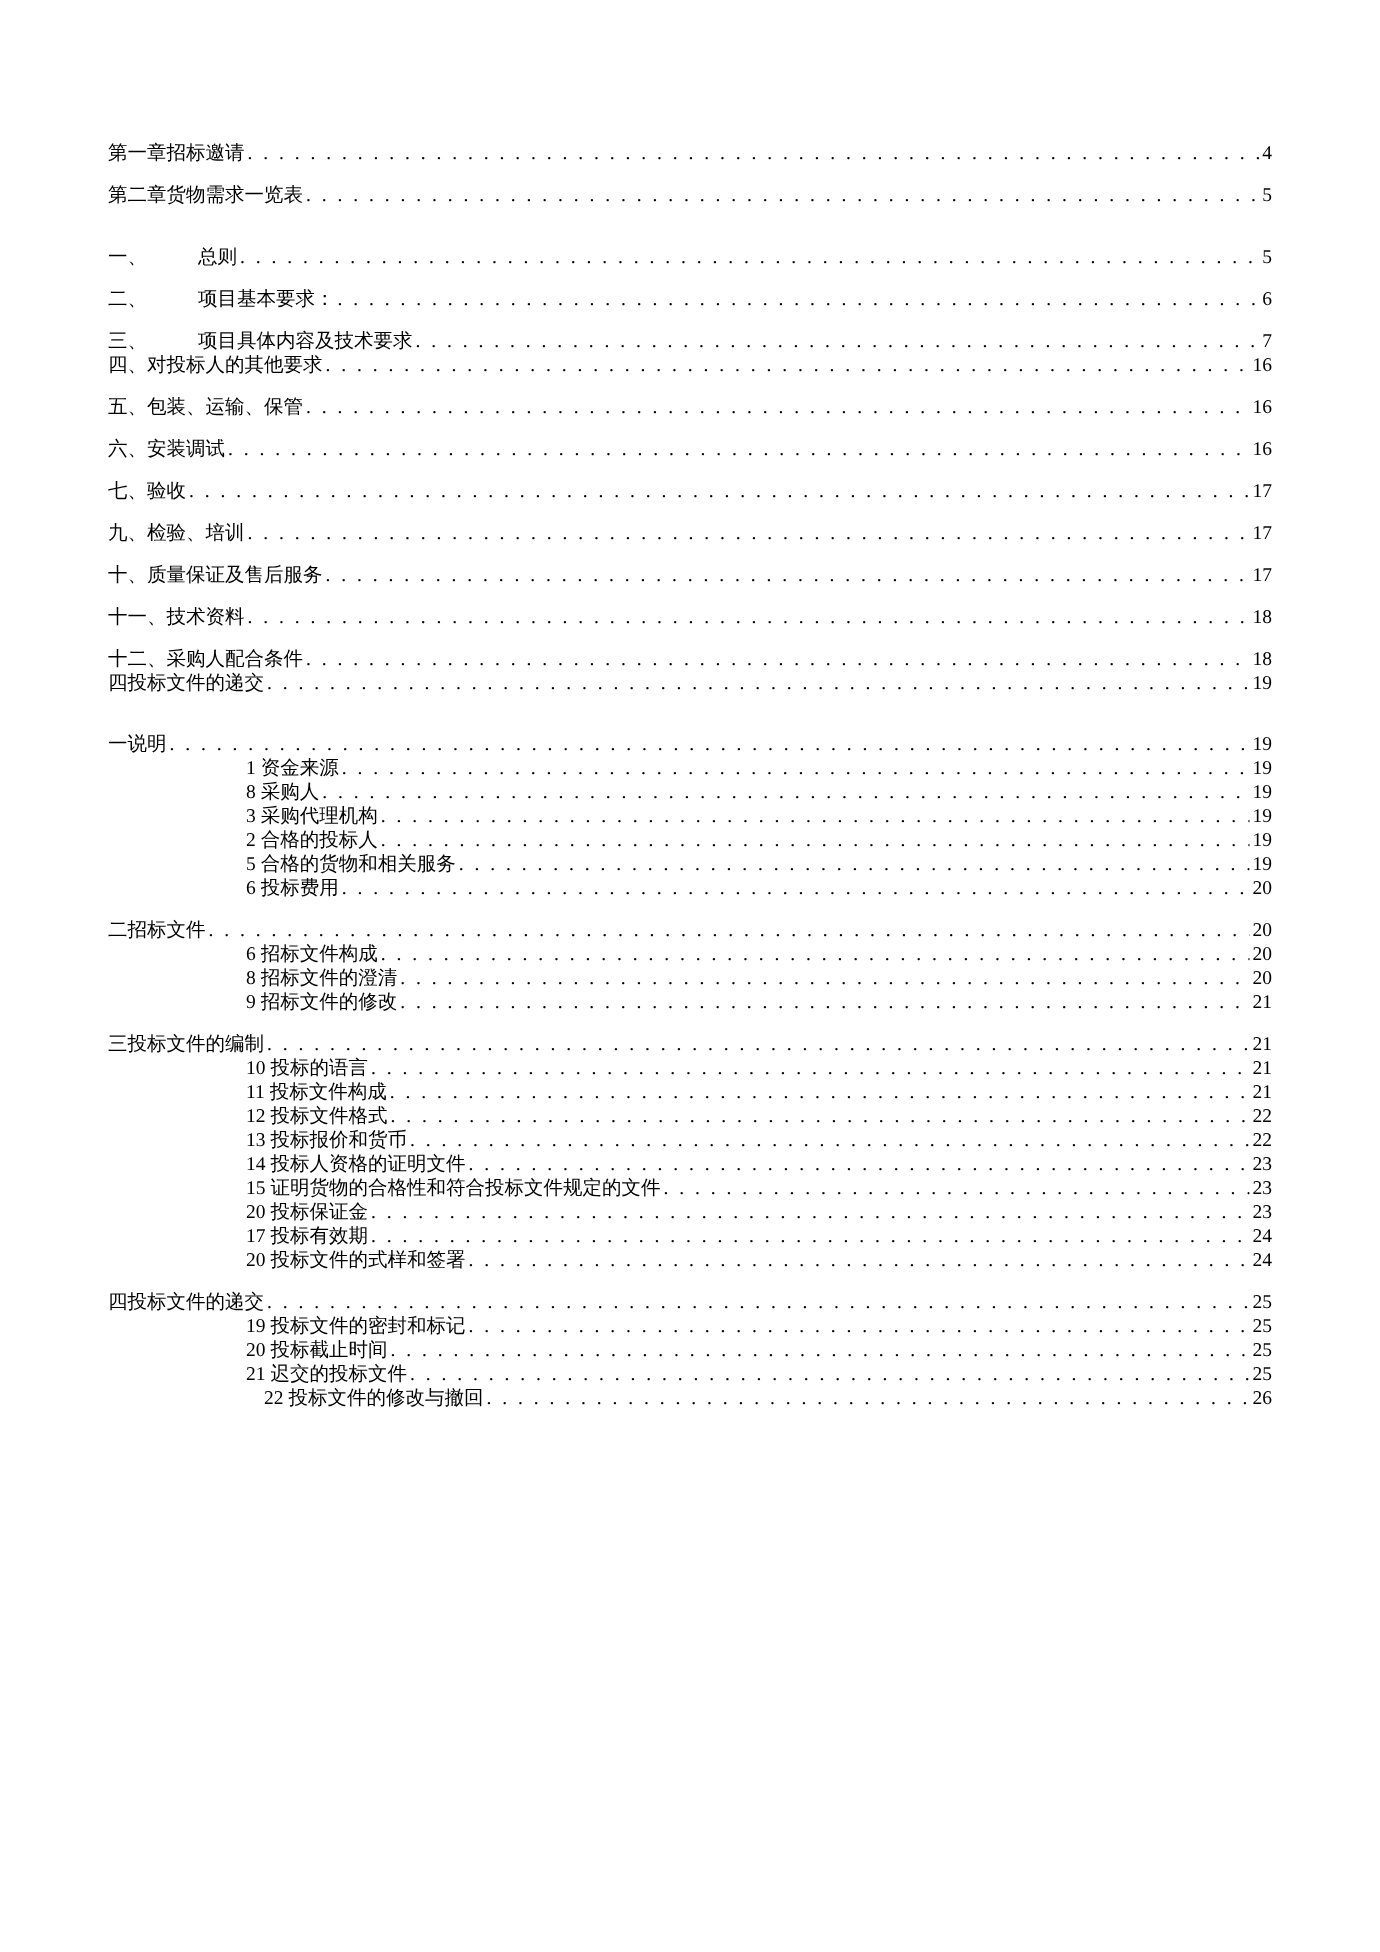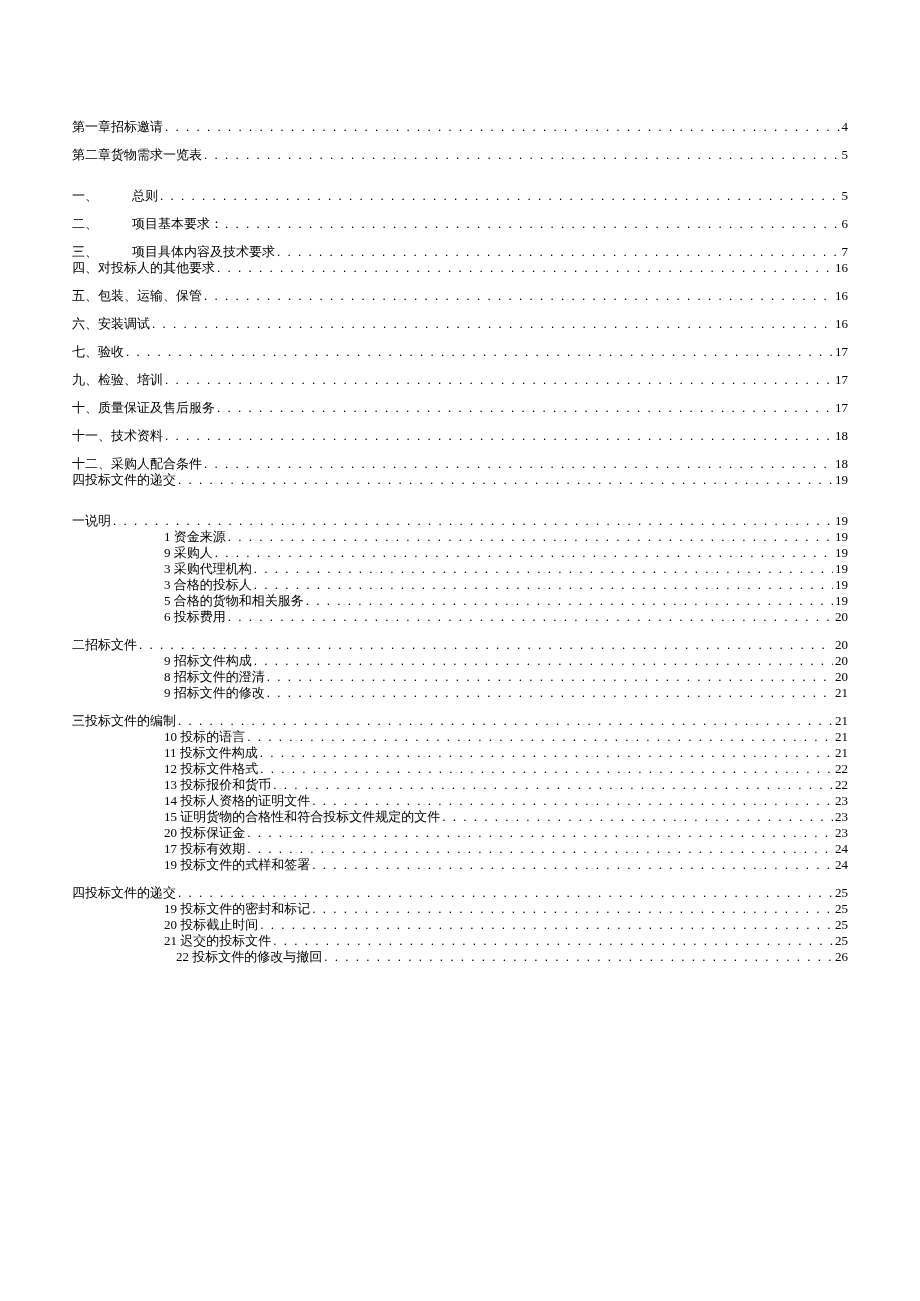--- a/index.html
+++ b/index.html
@@ -2,21 +2,21 @@
 <html><head>
 <meta charset="utf-8">
 <style>
   body {
     margin: 0;
     background: #fff;
     width: 920px;
     font-family: "SimSun", "Songti SC", serif;
   }
   .page {
-    padding: 120px 72px 80px 72px;
+    padding: 95px 72px 80px 72px;
     font-size: 13px;
     line-height: 1.0;
     color: #000;
   }
   .toc-line {
     display: flex;
     align-items: baseline;
     white-space: nowrap;
     margin: 0 0 15px 0;
   }
@@ -137,51 +137,51 @@
         <span class="toc-label">一说明</span>
         <span class="toc-dots"></span>
         <span class="toc-page">19</span>
       </div>
       <div class="toc-line lvl2 tight-above">
         <span class="toc-label">1 资金来源</span>
         <span class="toc-dots"></span>
         <span class="toc-page">19</span>
       </div>
       <div class="toc-line lvl2 tight-above">
-        <span class="toc-label">9 采购人</span>
+        <span class="toc-label">8 采购人</span>
         <span class="toc-dots"></span>
         <span class="toc-page">19</span>
       </div>
       <div class="toc-line lvl2 tight-above">
         <span class="toc-label">3 采购代理机构</span>
         <span class="toc-dots"></span>
         <span class="toc-page">19</span>
       </div>
       <div class="toc-line lvl2 tight-above">
-        <span class="toc-label">3 合格的投标人</span>
+        <span class="toc-label">2 合格的投标人</span>
         <span class="toc-dots"></span>
         <span class="toc-page">19</span>
       </div>
       <div class="toc-line lvl2 tight-above">
         <span class="toc-label">5 合格的货物和相关服务</span>
         <span class="toc-dots"></span>
         <span class="toc-page">19</span>
       </div>
       <div class="toc-line lvl2 tight-above">
         <span class="toc-label">6 投标费用</span>
         <span class="toc-dots"></span>
         <span class="toc-page">20</span>
       </div>
       <div class="toc-line lvl0">
         <span class="toc-label">二招标文件</span>
         <span class="toc-dots"></span>
         <span class="toc-page">20</span>
       </div>
       <div class="toc-line lvl2 tight-above">
-        <span class="toc-label">9 招标文件构成</span>
+        <span class="toc-label">6 招标文件构成</span>
         <span class="toc-dots"></span>
         <span class="toc-page">20</span>
       </div>
       <div class="toc-line lvl2 tight-above">
         <span class="toc-label">8 招标文件的澄清</span>
         <span class="toc-dots"></span>
         <span class="toc-page">20</span>
       </div>
       <div class="toc-line lvl2 tight-above">
         <span class="toc-label">9 招标文件的修改</span>
@@ -227,21 +227,21 @@
         <span class="toc-label">20 投标保证金</span>
         <span class="toc-dots"></span>
         <span class="toc-page">23</span>
       </div>
       <div class="toc-line lvl2 tight-above">
         <span class="toc-label">17 投标有效期</span>
         <span class="toc-dots"></span>
         <span class="toc-page">24</span>
       </div>
       <div class="toc-line lvl2 tight-above">
-        <span class="toc-label">19 投标文件的式样和签署</span>
+        <span class="toc-label">20 投标文件的式样和签署</span>
         <span class="toc-dots"></span>
         <span class="toc-page">24</span>
       </div>
       <div class="toc-line lvl0">
         <span class="toc-label">四投标文件的递交</span>
         <span class="toc-dots"></span>
         <span class="toc-page">25</span>
       </div>
       <div class="toc-line lvl2 tight-above">
         <span class="toc-label">19 投标文件的密封和标记</span>

